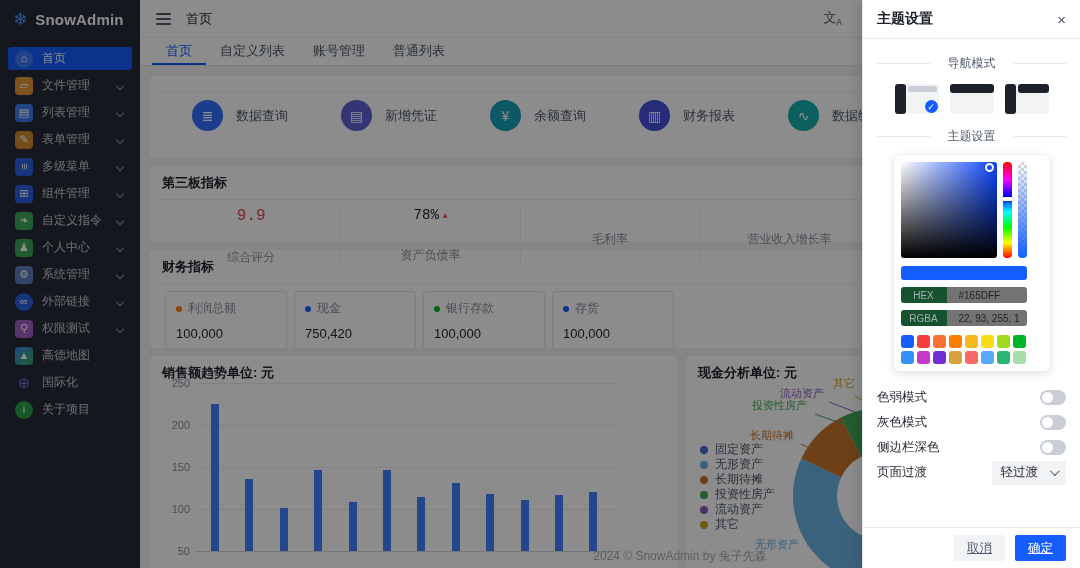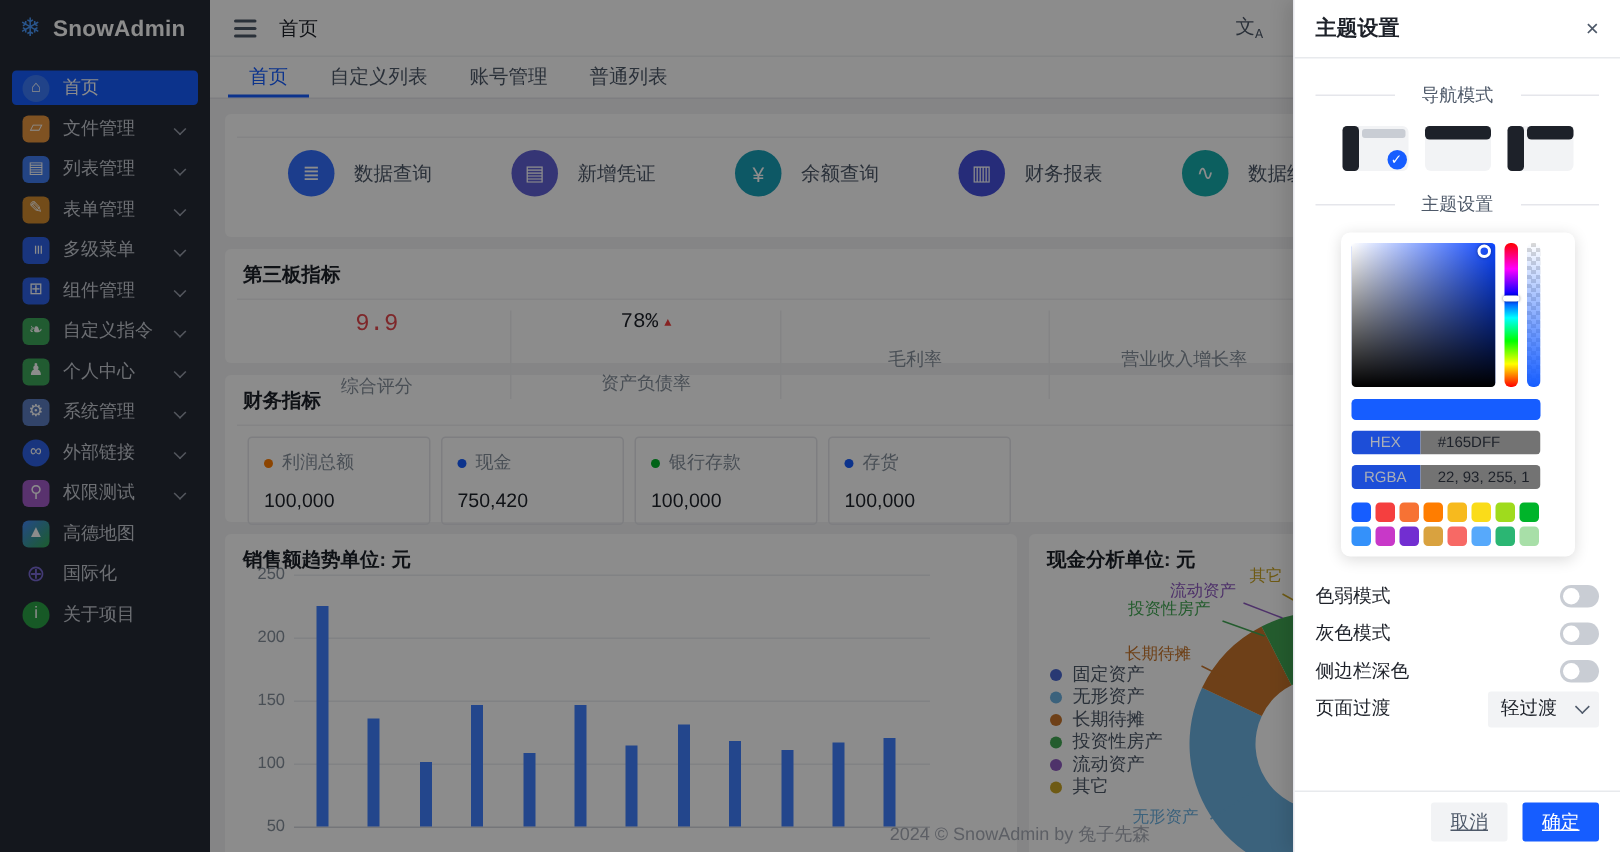--- a/index.html
+++ b/index.html
@@ -122,21 +122,21 @@
     background:linear-gradient(180deg,#f00 0%,#f0f 18%,#00f 36%,#0ff 52%,#0f0 68%,#ff0 84%,#f00 100%);}
   .hue-handle{position:absolute;left:-1px;right:-1px;top:35px;height:4px;background:#fff;
     border-radius:2px;box-shadow:0 0 2px rgba(0,0,0,.5);}
   .alpha{width:9px;height:96px;border-radius:4px;
     background-image:linear-gradient(180deg,rgba(22,93,255,0),#165DFF),
       conic-gradient(#d8d8d8 25%,#fff 0 50%,#d8d8d8 0 75%,#fff 0);
     background-size:100% 100%,6px 6px;}
   .cur-bar{height:14px;border-radius:3px;background:#165DFF;margin-top:8px;width:126px;}
   .io-row{display:flex;height:16px;margin-top:7px;border-radius:3px;overflow:hidden;
     font-size:10px;width:126px;}
-  .io-label{width:46px;background:#1d4ed8;color:#a9aeb8;display:flex;align-items:center;justify-content:center;}
+  .io-label{width:46px;background:#14532d;color:#a9aeb8;display:flex;align-items:center;justify-content:center;}
   .io-value{flex:1;background:#737373;color:#1d2129;display:flex;align-items:center;padding-left:12px;}
   .swatches{display:grid;grid-template-columns:repeat(8,13px);gap:3px;margin-top:9px;width:126px;}
   .swatch{width:13px;height:13px;border-radius:3px;}
   .opts{margin-top:14px;}
   .opt-row{display:flex;align-items:center;justify-content:space-between;height:25px;
     font-size:12.5px;color:#1d2129;}
   .switch{width:26px;height:15px;border-radius:8px;background:#c9cdd4;position:relative;}
   .knob{position:absolute;left:2px;top:2px;width:11px;height:11px;border-radius:50%;background:#fff;}
   .select{min-width:46px;height:24px;background:#f2f3f5;border-radius:2px;display:flex;
     align-items:center;padding:0 9px;gap:12px;font-size:12.5px;color:#1d2129;}

